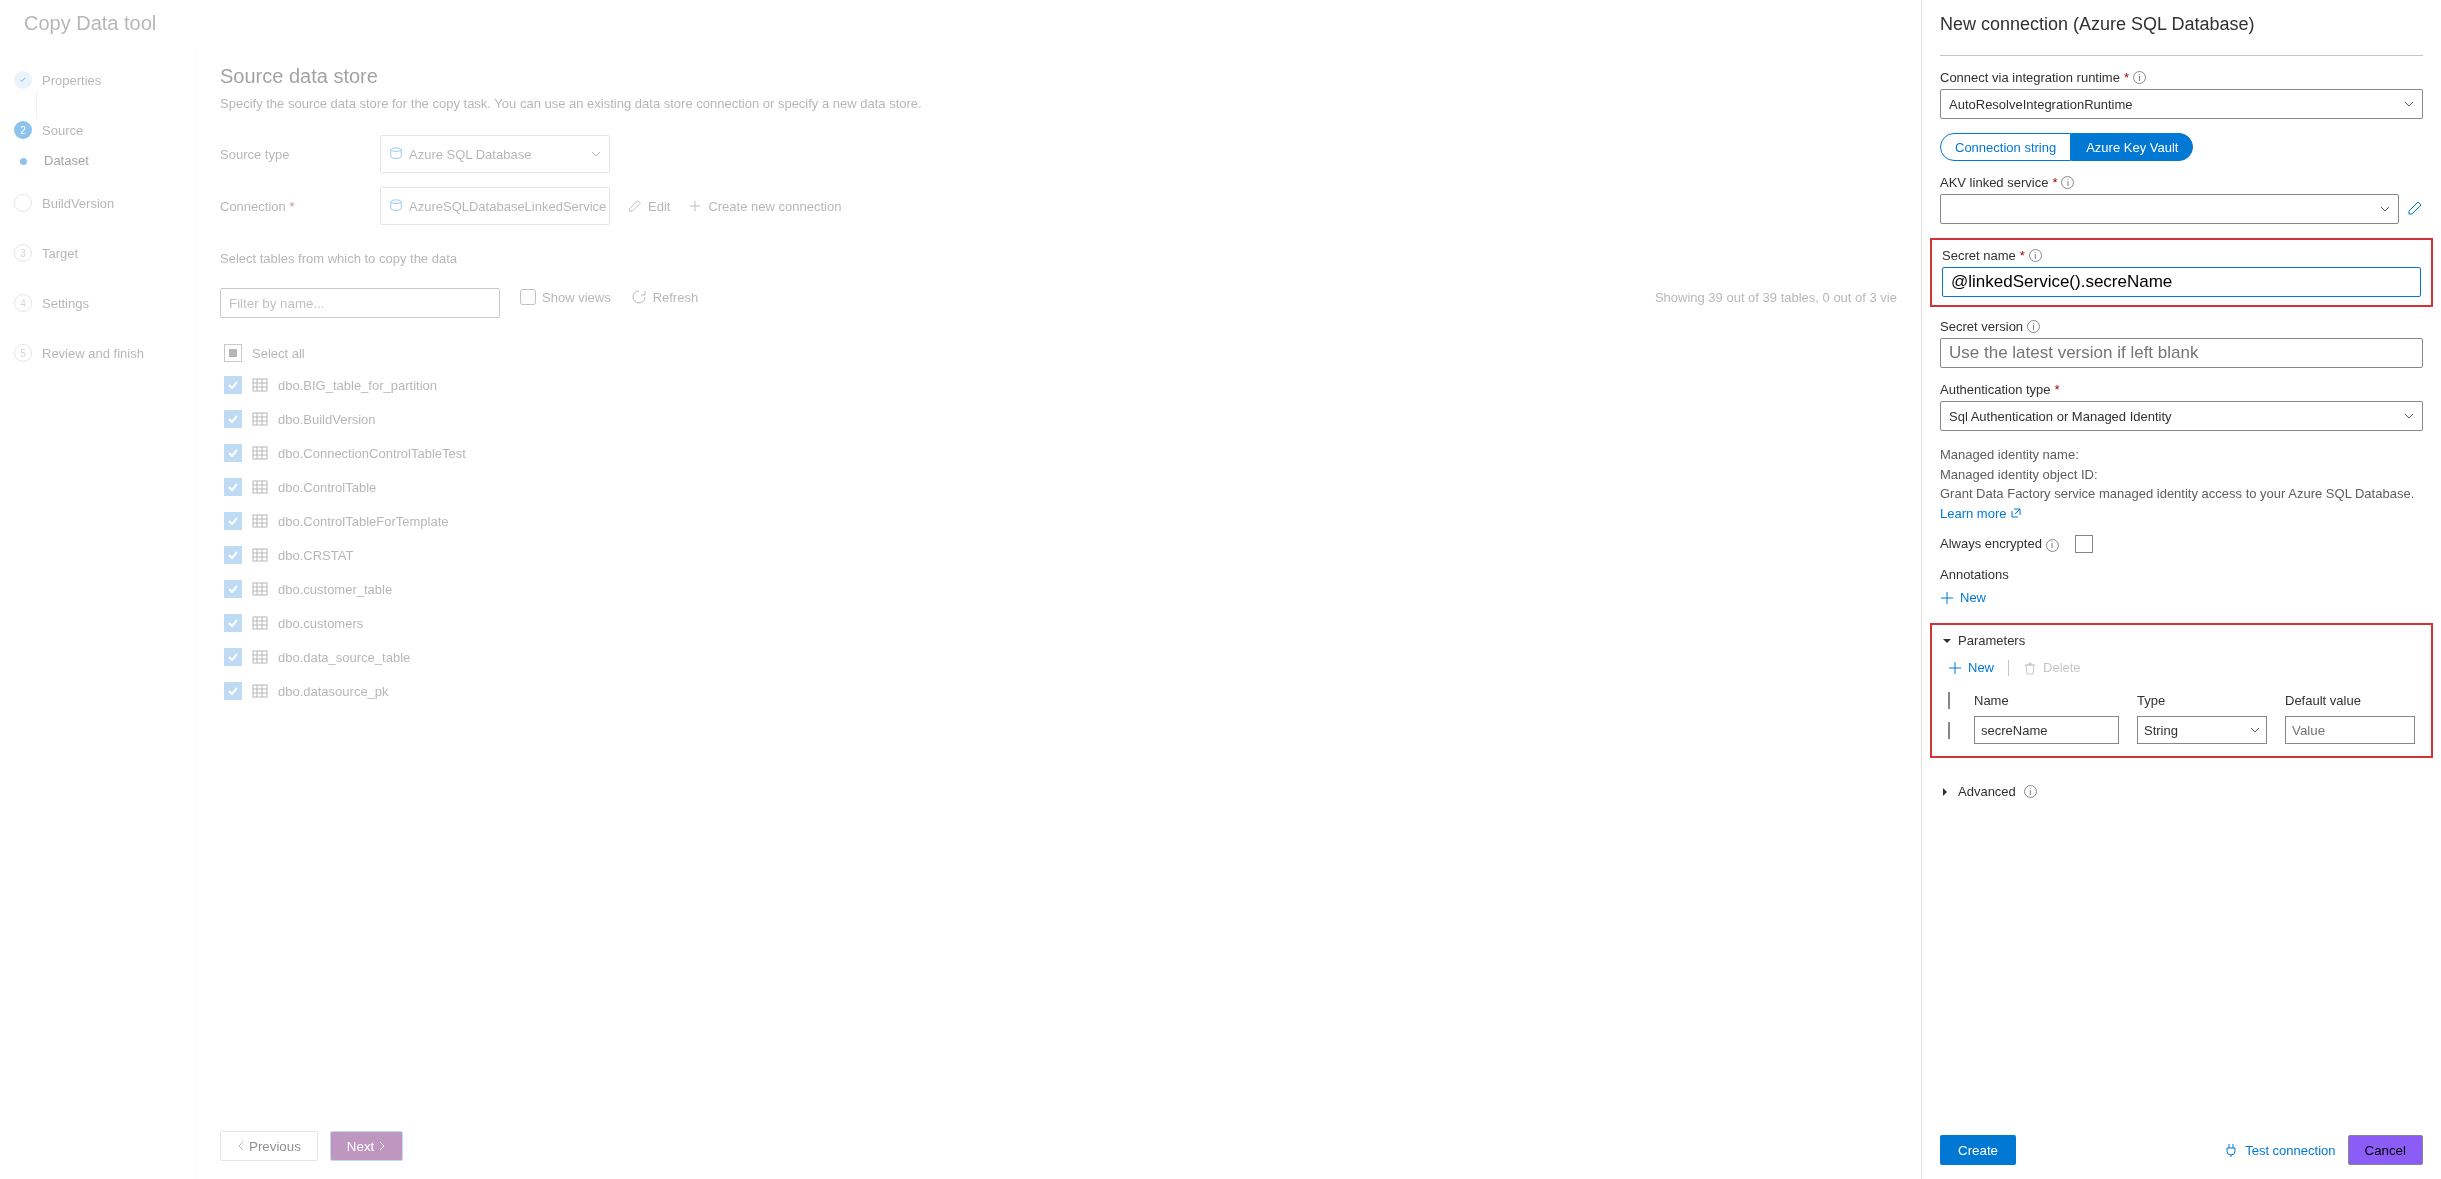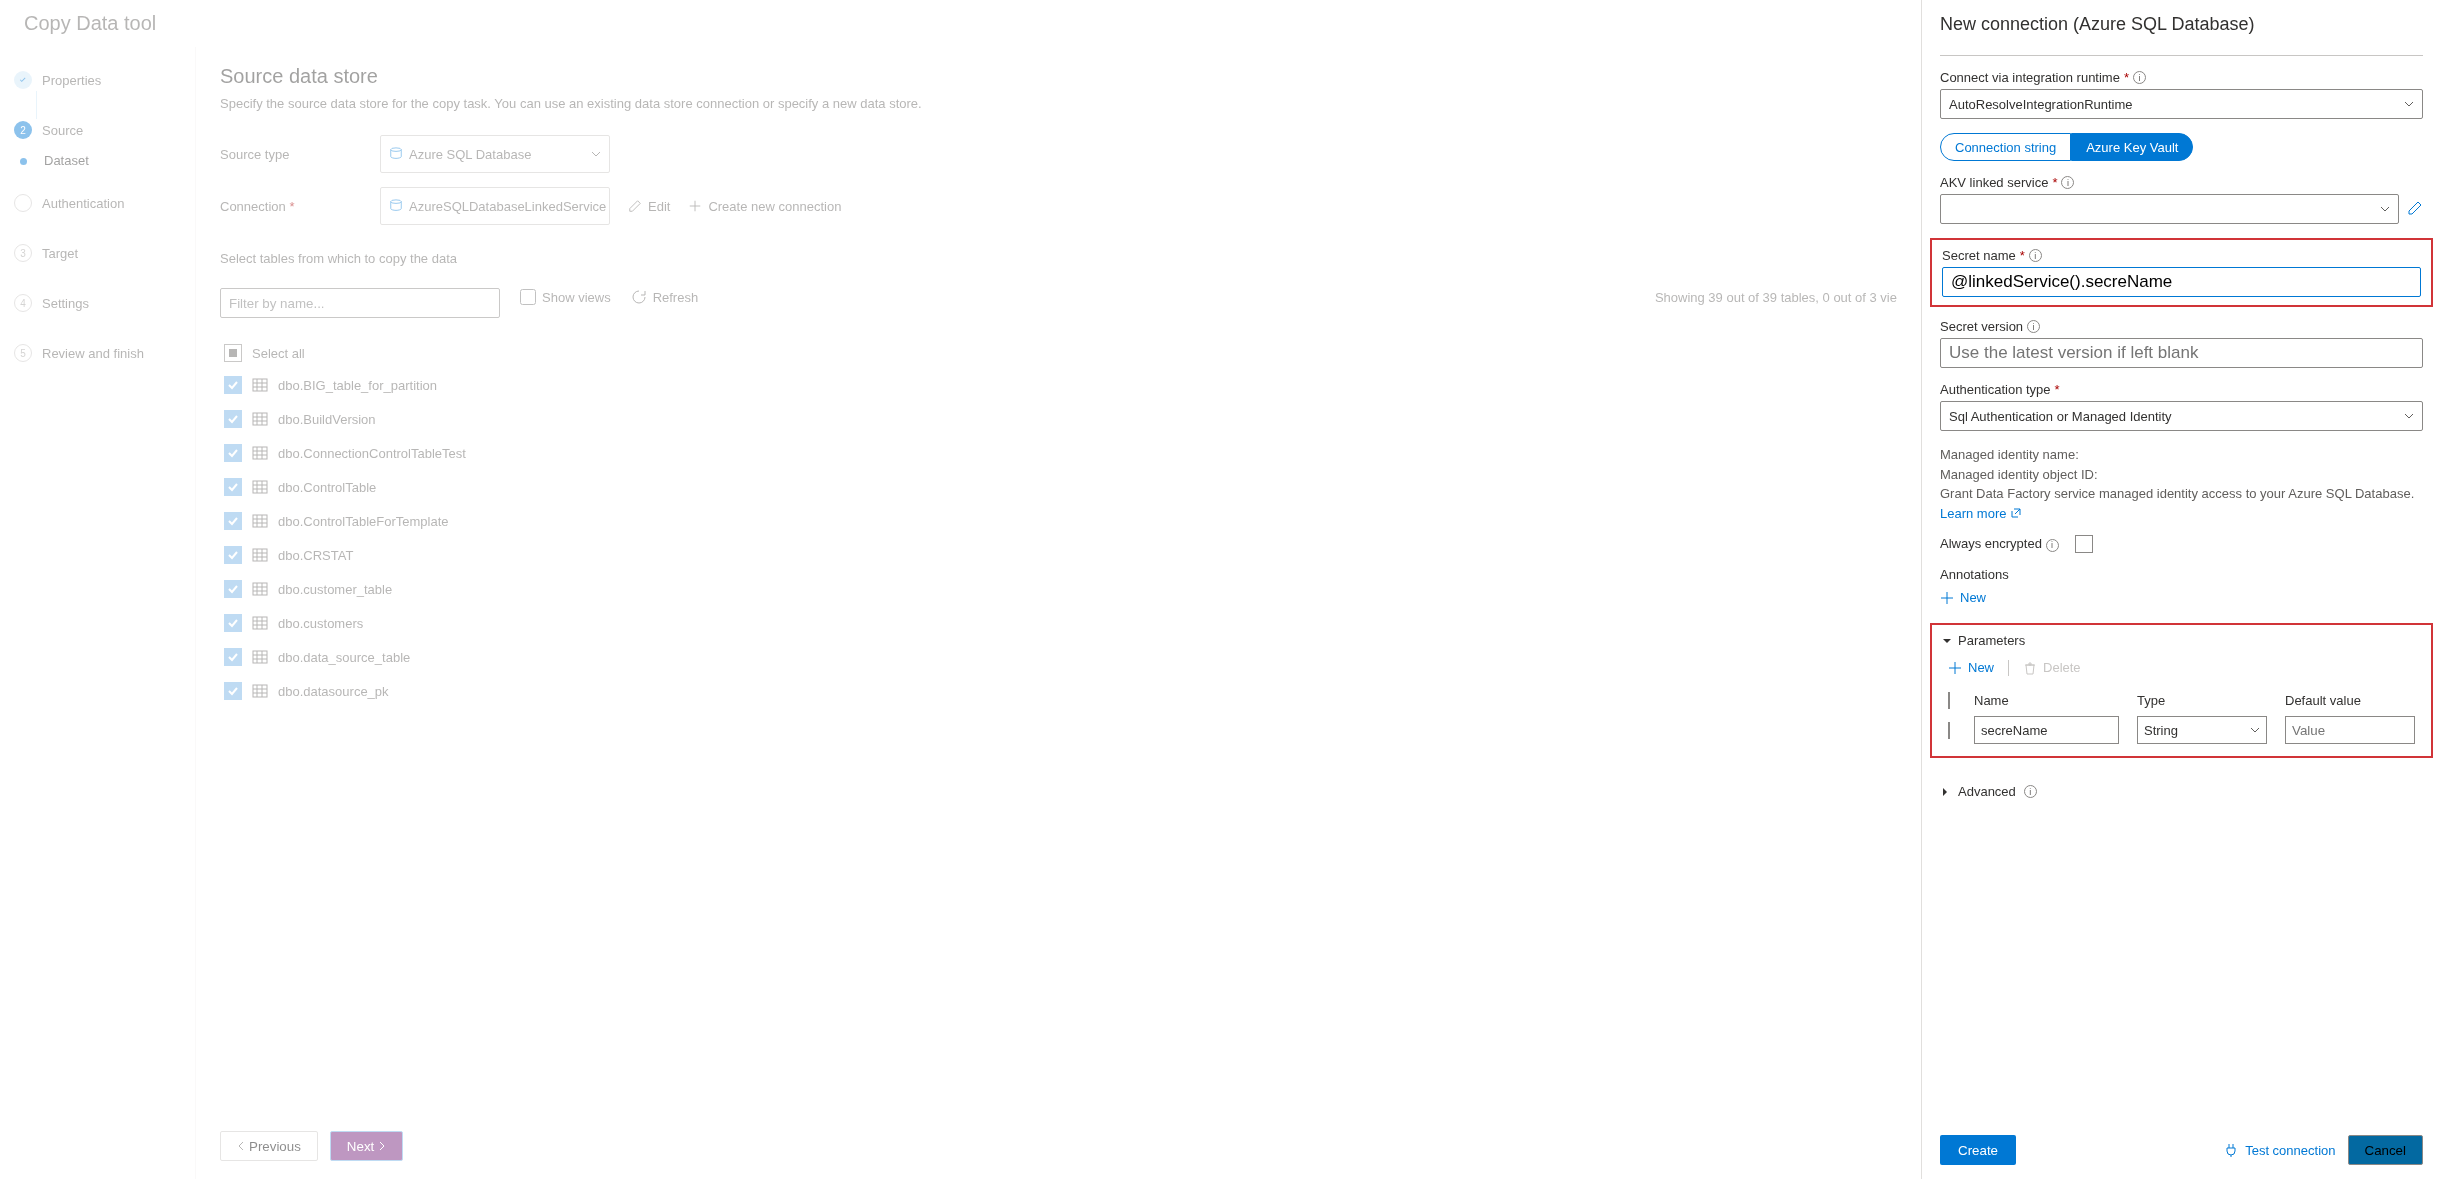--- a/index.html
+++ b/index.html
@@ -83,21 +83,21 @@
 .param-grid { display: flex; gap: 18px; align-items: center; padding: 4px 6px; }
 .param-grid .ph { width: 18px; }
 .param-head { font-size: 13px; color: #323130; }
 .col-name { flex: 0 0 145px; }
 .col-type { flex: 0 0 130px; }
 .col-def { flex: 0 0 130px; }
 .small-in { height: 28px; border: 1px solid #8a8886; padding: 0 6px; font-size: 13px; display: flex; align-items: center; justify-content: space-between; }
 .adv-row { display: flex; align-items: center; gap: 8px; margin-top: 14px; }
 .panel-footer { margin-top: auto; display: flex; align-items: center; gap: 12px; padding-top: 18px; }
 .btn-create { background: #0078d4; color: #fff; border: none; height: 30px; padding: 0 18px; border-radius: 2px; cursor: pointer; }
-.btn-cancel { border: 1px solid #8a8886; background: #0369a1; height: 30px; padding: 0 16px; border-radius: 2px; cursor: pointer; }
+.btn-cancel { border: 1px solid #8a8886; background: #8b5cf6; height: 30px; padding: 0 16px; border-radius: 2px; cursor: pointer; }
 .test-conn { display: flex; align-items: center; gap: 6px; color: #0078d4; margin-left: auto; cursor: pointer; }
 .test-conn svg { width: 16px; height: 16px; }
 .spacer-line { height: 1px; background: #c8c6c4; margin-bottom: 14px; }
 .mi-block { color: #605e5c; line-height: 1.5; margin-bottom: 12px; }
 </style>
 </head>
 <body>
 
 <div class="app">
   <div class="left-wrap">
@@ -113,21 +113,21 @@
             </span>
           <span>Properties</span>
         </div>
         <div class="wiz-step wiz-active">
           <span class="circ">2</span>
           <span>Source</span>
         </div>
         <div class="wiz-sub">Dataset</div>
         <div class="wiz-step wiz-pending">
           <span class="circ">&nbsp;</span>
-          <span>Authentication</span>
+          <span>BuildVersion</span>
         </div>
         <div class="wiz-step wiz-pending">
           <span class="circ">3</span>
           <span>Target</span>
         </div>
         <div class="wiz-step wiz-pending">
           <span class="circ">4</span>
           <span>Settings</span>
         </div>
         <div class="wiz-step wiz-pending">

